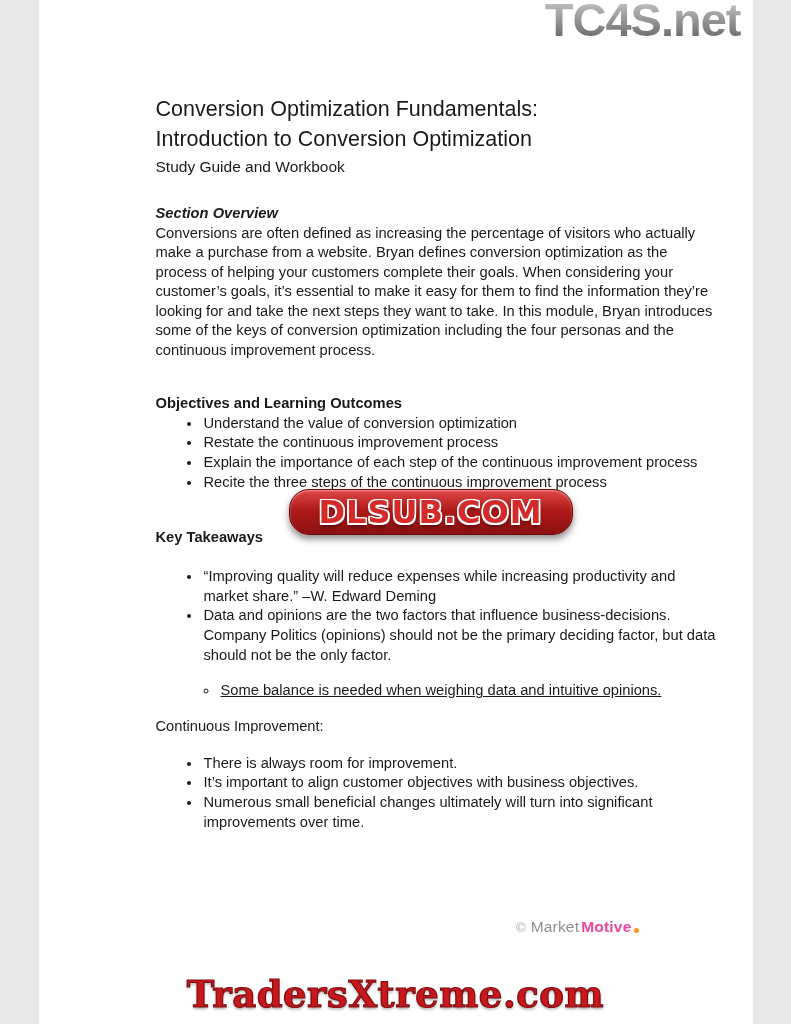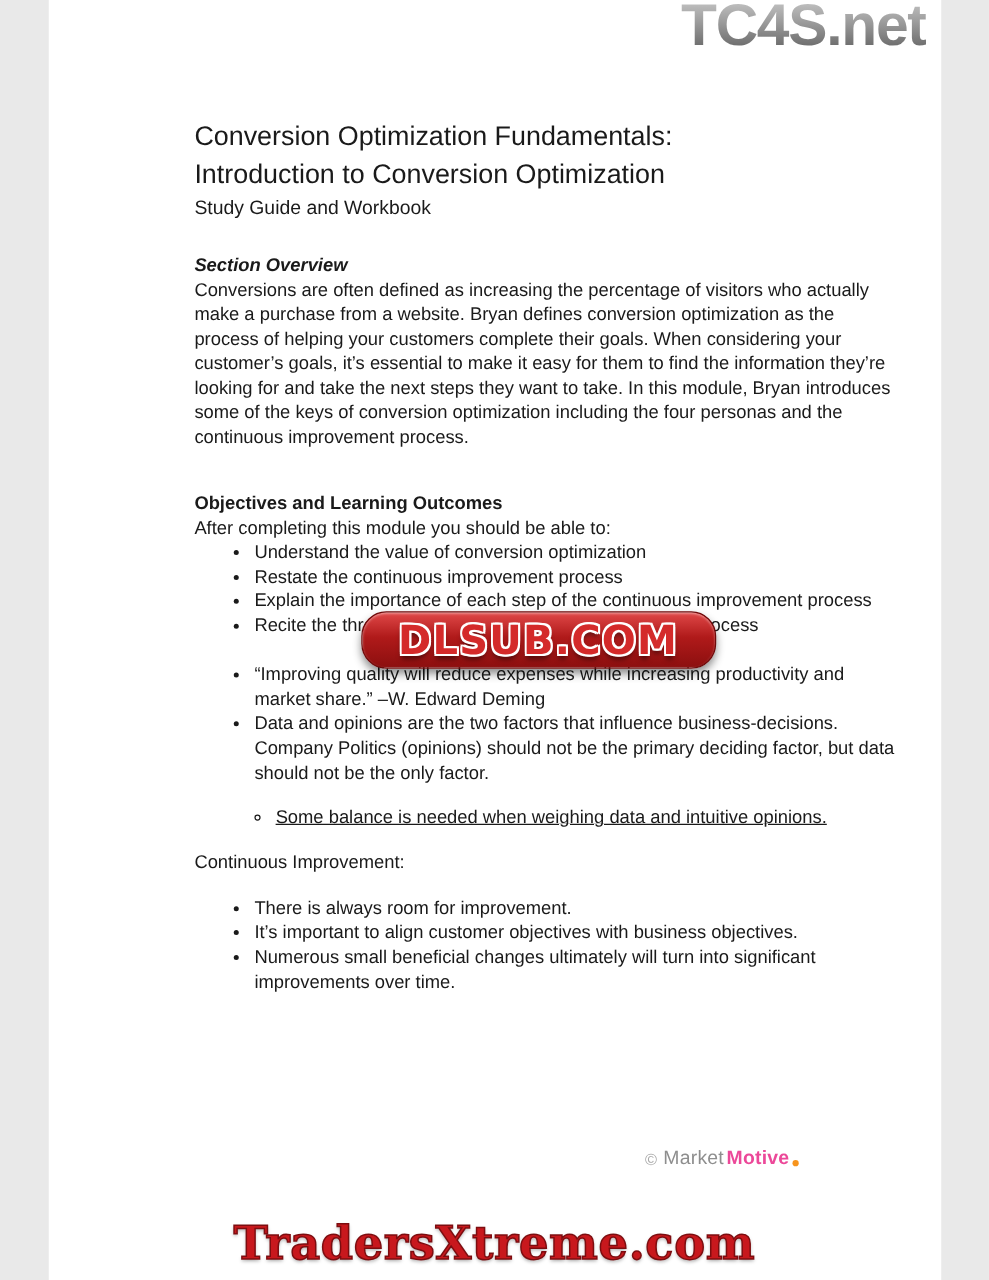--- a/index.html
+++ b/index.html
@@ -115,28 +115,28 @@
     <div class="title-block">
       <div class="doc-title-line">Conversion Optimization Fundamentals:</div>
       <div class="doc-title-line">Introduction to Conversion Optimization</div>
       <div class="doc-subtitle">Study Guide and Workbook</div>
     </div>
 
     <div class="h-bold overview-heading">Section Overview</div>
     <div class="body-text">Conversions are often defined as increasing the percentage of visitors who actually make a purchase from a website. Bryan defines conversion optimization as the process of helping your customers complete their goals. When considering your customer’s goals, it’s essential to make it easy for them to find the information they’re looking for and take the next steps they want to take. In this module, Bryan introduces some of the keys of conversion optimization including the four personas and the continuous improvement process.</div>
 
     <div class="h-bold objectives-heading">Objectives and Learning Outcomes</div>
-    <div class="body-text">After completing this module you should be able to:</div>
     <ul class="bullets">
       <li>Understand the value of conversion optimization</li>
       <li>Restate the continuous improvement process</li>
       <li>Explain the importance of each step of the continuous improvement process</li>
       <li>Recite the three steps of the continuous improvement process</li>
     </ul>
 
+    <div class="h-bold takeaways-heading">Key Takeaways</div>
     <ul class="bullets takeaway-list">
       <li>“Improving quality will reduce expenses while increasing productivity and market share.” –W. Edward Deming</li>
       <li>Data and opinions are the two factors that influence business-decisions. Company Politics (opinions) should not be the primary deciding factor, but data should not be the only factor.</li>
     </ul>
     <ul class="sub-bullets">
       <li>Some balance is needed when weighing data and intuitive opinions.</li>
     </ul>
 
     <div class="body-text continuous-heading">Continuous Improvement:</div>
     <ul class="bullets continuous-list">

